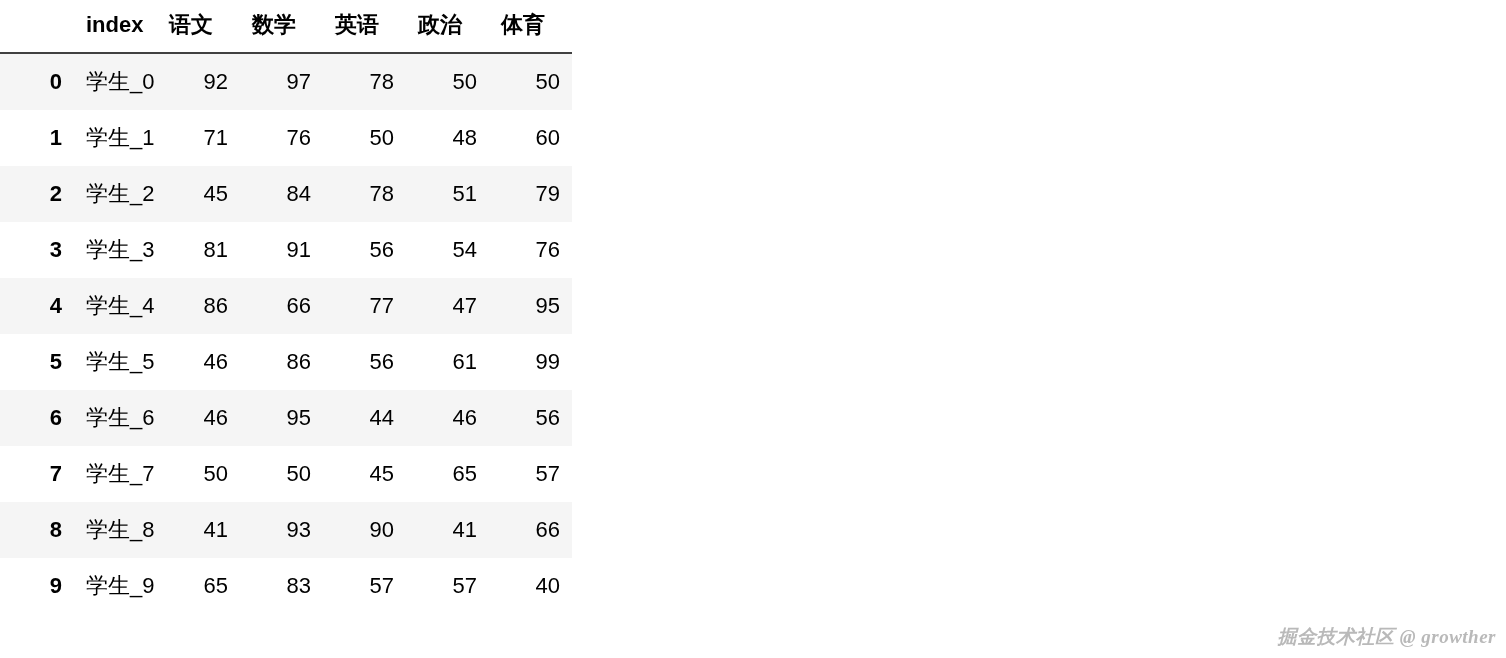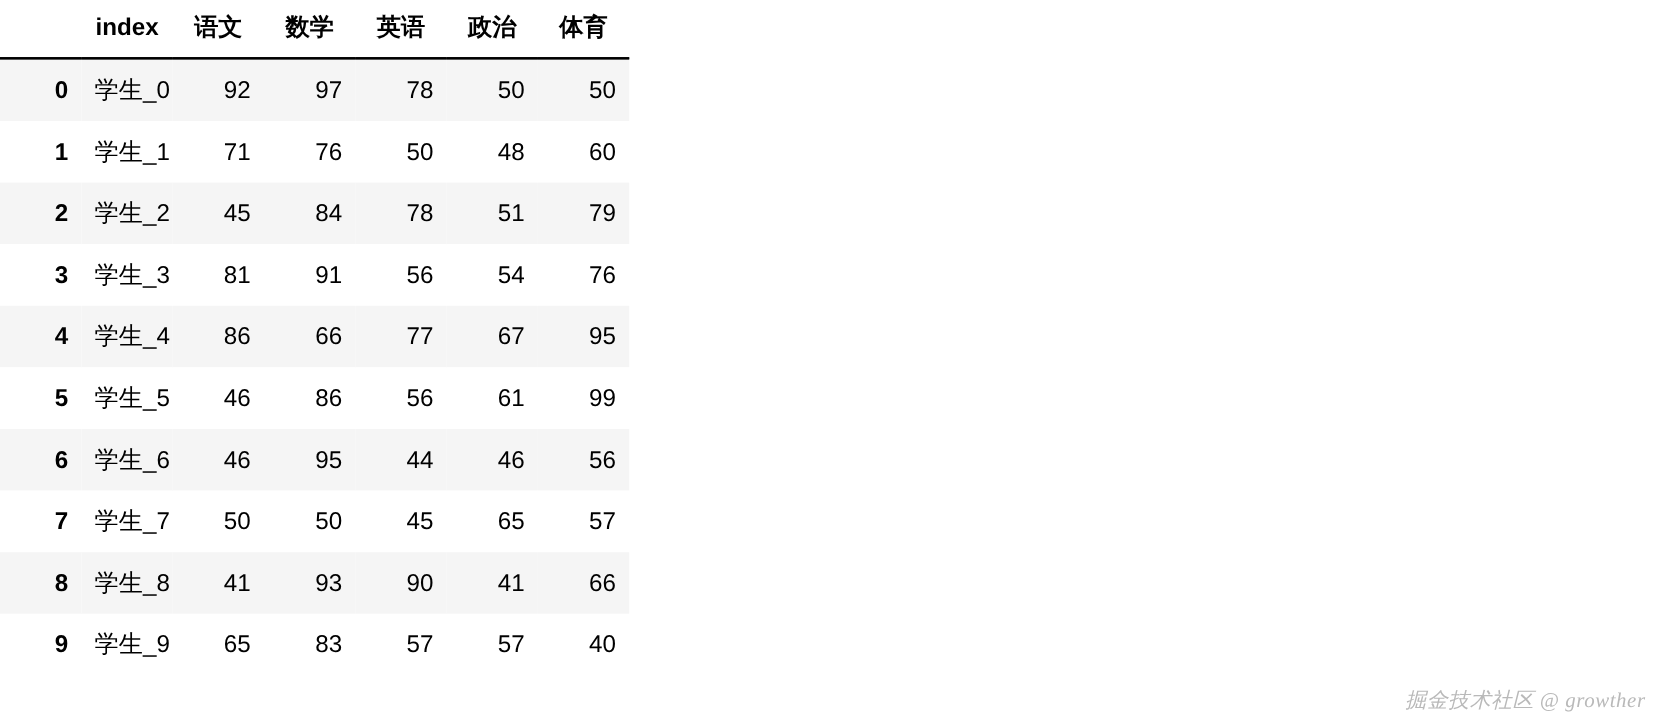--- a/index.html
+++ b/index.html
@@ -26,22 +26,22 @@
   table.df {
     border-collapse: collapse;
     width: 572px;
     table-layout: fixed;
   }
 
   table.df thead th {
     font-size: 22px;
     font-weight: bold;
     padding: 10px 12px 12px 12px;
-    border-bottom: 2px solid #000000;
-    text-align: center;
+    border-bottom: 2px solid #404040;
+    text-align: left;
     white-space: nowrap;
     background: #ffffff;
   }
 
   table.df thead th.col-index-head {
     width: 50px;
   }
 
   table.df tbody td {
     font-size: 22px;
@@ -78,20 +78,21 @@
   .watermark {
     position: absolute;
     right: 10px;
     bottom: 8px;
     font-size: 19px;
     color: #b9b9b9;
     font-family: "Liberation Serif", serif;
     font-style: italic;
     letter-spacing: 0.5px;
     white-space: nowrap;
+    font-weight: bold;
   }
 </style>
 </head>
 <body>
 
 <div class="table-wrap">
   <table class="df">
     <thead>
       <tr>
         <th class="col-index-head"></th>
@@ -139,21 +140,21 @@
         <td>56</td>
         <td>54</td>
         <td>76</td>
       </tr>
       <tr class="even">
         <td class="row-idx">4</td>
         <td class="name-cell">学生_4</td>
         <td>86</td>
         <td>66</td>
         <td>77</td>
-        <td>67</td>
+        <td>47</td>
         <td>95</td>
       </tr>
       <tr class="odd">
         <td class="row-idx">5</td>
         <td class="name-cell">学生_5</td>
         <td>46</td>
         <td>86</td>
         <td>56</td>
         <td>61</td>
         <td>99</td>

